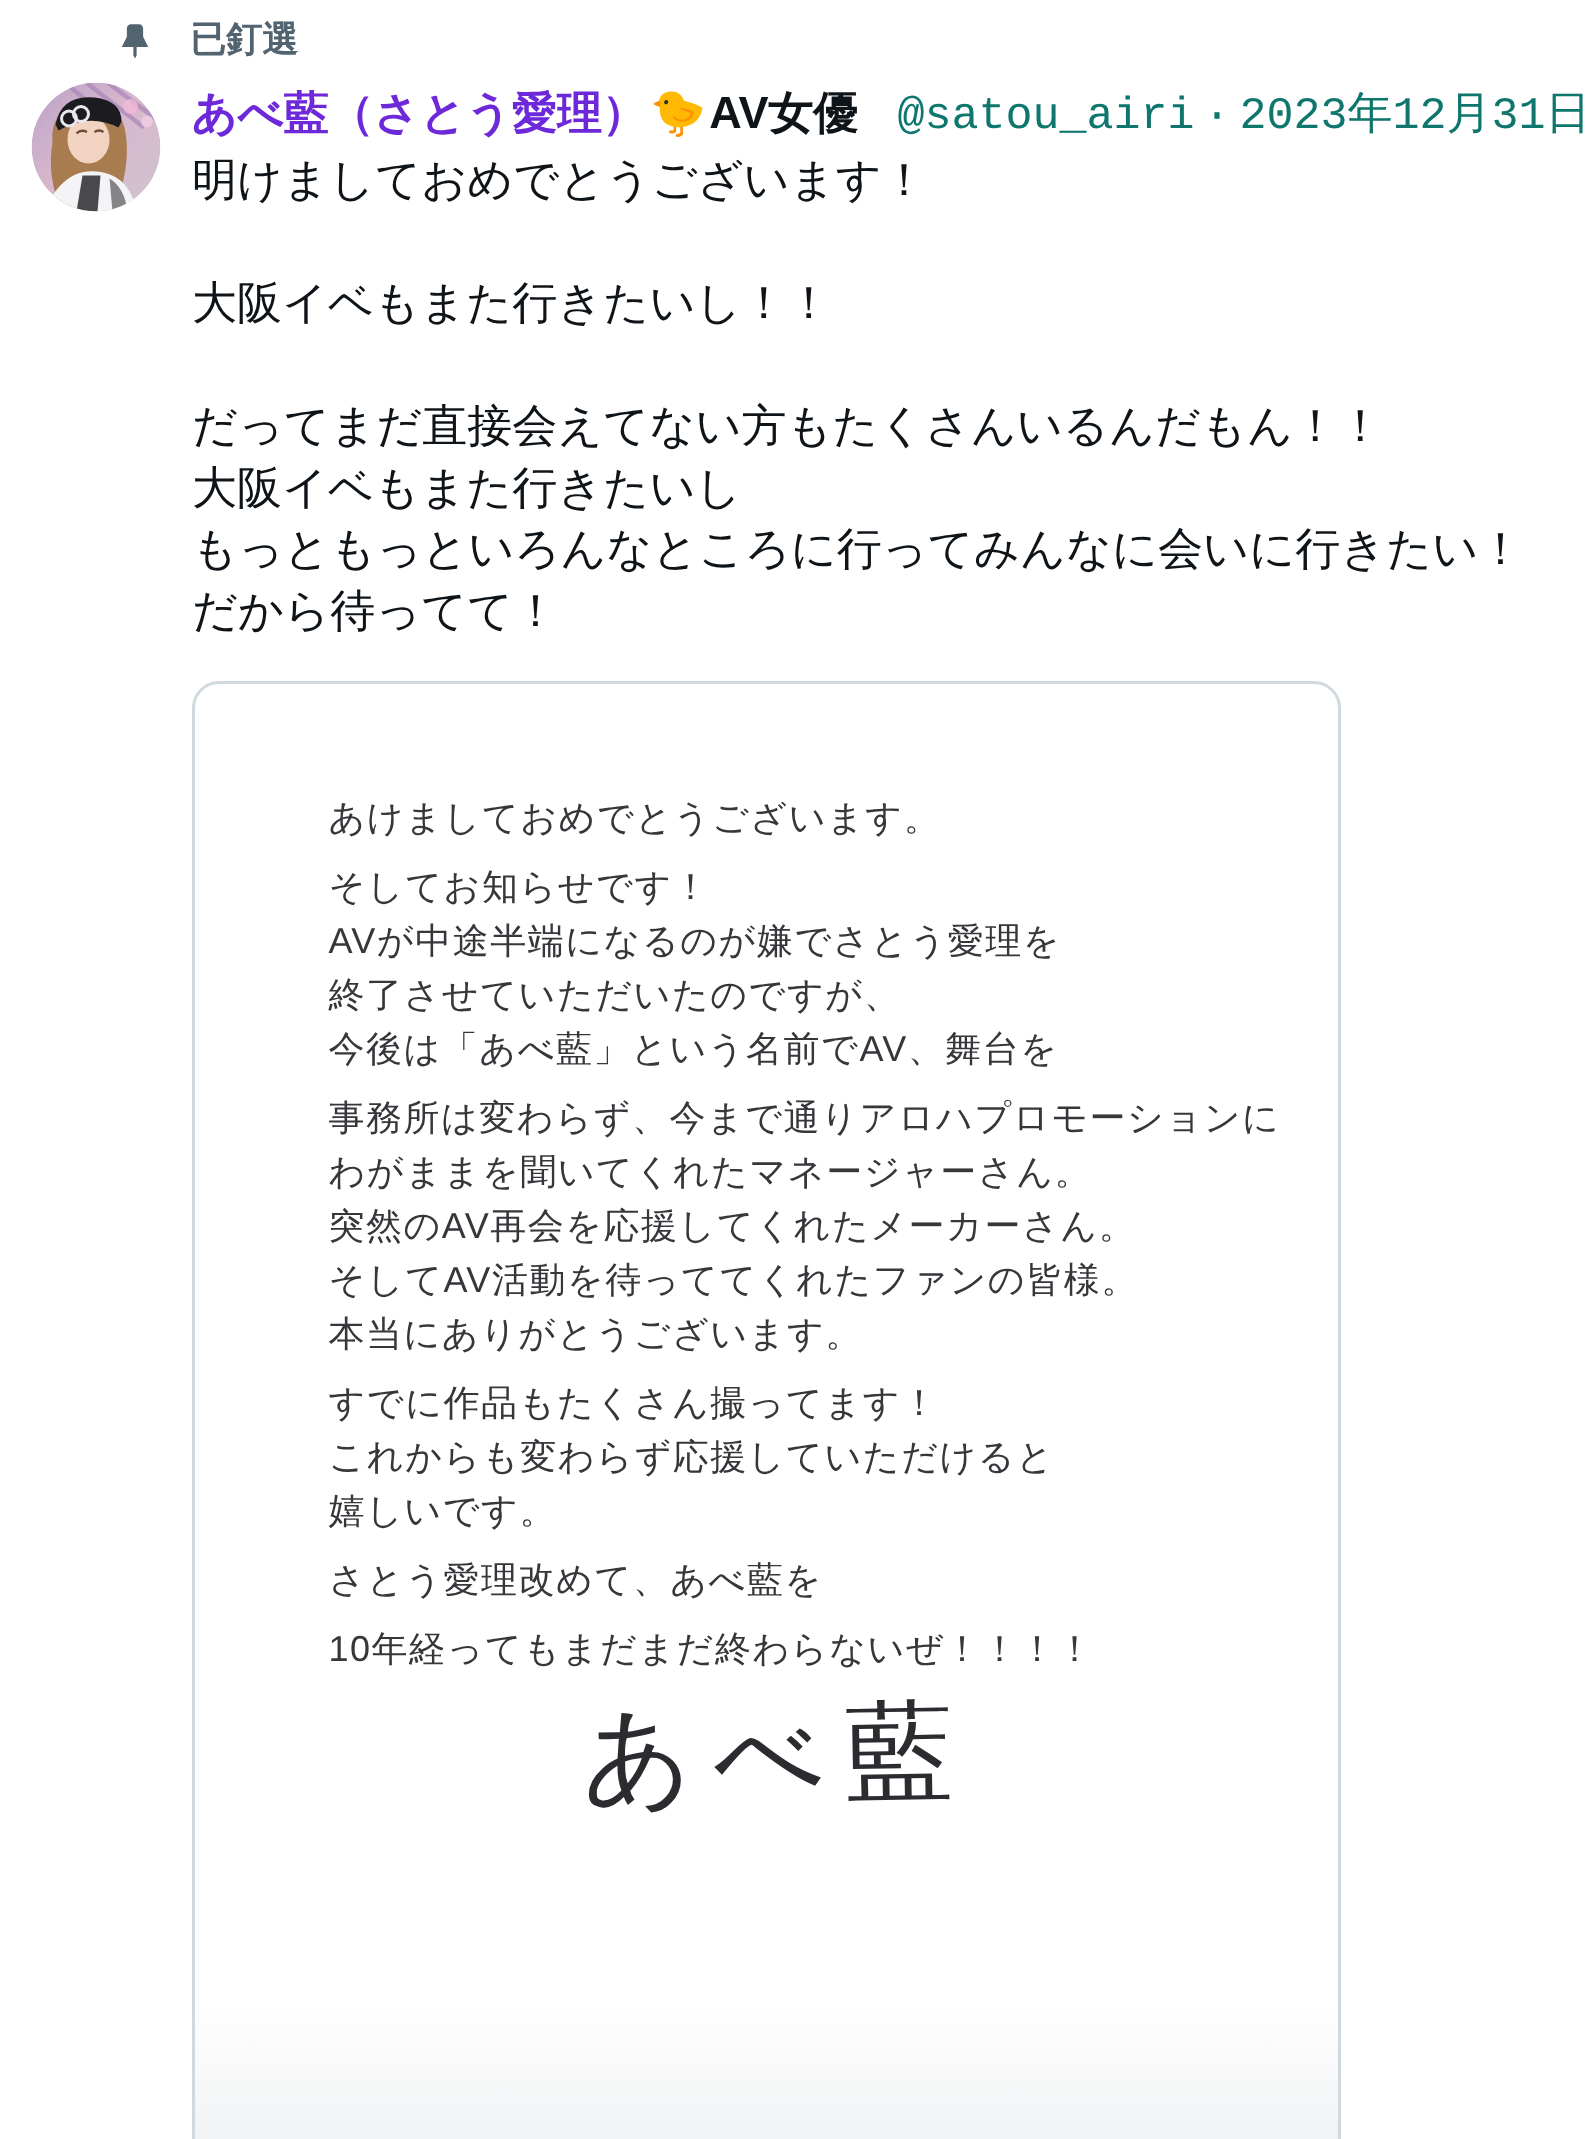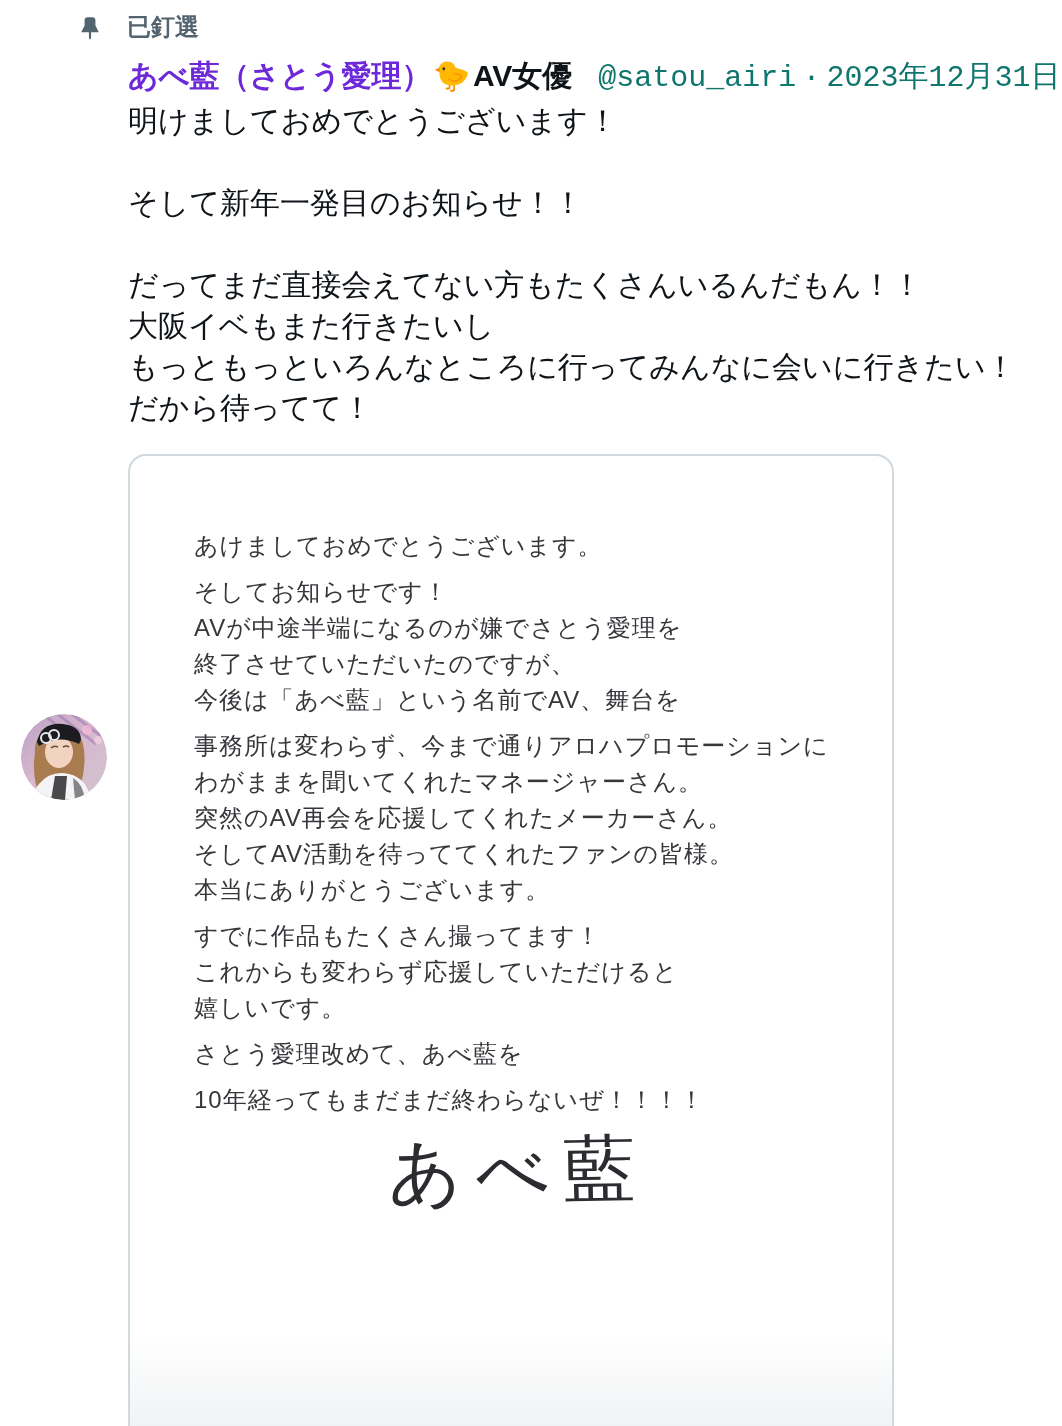--- a/index.html
+++ b/index.html
@@ -3,21 +3,21 @@
 <meta charset="utf-8">
 <style>
   html,body{margin:0;padding:0;}
   body{
     width:1062px;height:1426px;overflow:hidden;background:#ffffff;
     font-family:"Liberation Sans","DejaVu Sans",sans-serif;
     color:#0f1419;
     -webkit-font-smoothing:antialiased;
   }
   .wrap{padding:12px 20px 0 21px;}
-  .row{display:flex;align-items:center;}
+  .row{display:flex;}
   .col-left{flex:0 0 85px;display:flex;justify-content:flex-end;align-items:flex-start;}
   .col-main{margin-left:21px;flex:1;min-width:0;}
 
   
   .pin-row{margin-bottom:13px;}
   .pin-row .col-left{padding-top:2px;}
   .pin-icon{width:26px;height:26px;margin-right:3px;}
   .pin-label{font-size:24px;font-weight:700;color:#536471;line-height:30px;}
 
   
@@ -35,21 +35,21 @@
   .tweet-text{font-size:30px;line-height:41px;margin-top:5px;color:#0f1419;}
   .tline{display:block;min-height:41px;white-space:nowrap;}
 
   
   .media-card{
     margin-top:26px;width:762px;height:1000px;
     border:2px solid #cfd9de;border-radius:18px;
     overflow:hidden;background:#ffffff;position:relative;
   }
   .letter-body{
-    padding:72px 28px 0 64px;
+    padding:72px 28px 0 89px;
     font-size:24px;line-height:36px;color:#36363b;
     letter-spacing:1px;
   }
   .para{margin:0 0 10px 0;}
   .lline{white-space:nowrap;min-height:36px;}
   .signature{
     font-size:72px;line-height:80px;color:#2b2b30;
     margin:0 0 0 258px;transform:rotate(-1deg);
     letter-spacing:14px;white-space:nowrap;
   }
@@ -116,21 +116,21 @@
       </svg>
     </div>
     <div class="col-main">
       <div class="author-line">
         <span class="author-name">あべ藍（さとう愛理）</span><span class="author-emoji">🐤</span><span class="author-role">AV女優</span><span class="author-meta"><span>@satou_airi</span><span class="meta-sep">·</span><span>2023年12月31日</span></span>
       </div>
 
       <div class="tweet-text">
           <span class="tline">明けましておめでとうございます！</span>
           <span class="tline"></span>
-          <span class="tline">そして新年一発目のお知らせ！！</span>
+          <span class="tline">大阪イベもまた行きたいし！！</span>
           <span class="tline"></span>
           <span class="tline">だってまだ直接会えてない方もたくさんいるんだもん！！</span>
           <span class="tline">大阪イベもまた行きたいし</span>
           <span class="tline">もっともっといろんなところに行ってみんなに会いに行きたい！</span>
           <span class="tline">だから待ってて！</span>
         </div>
 
       <div class="media-card">
         <div class="letter-body">
             <div class="para">

